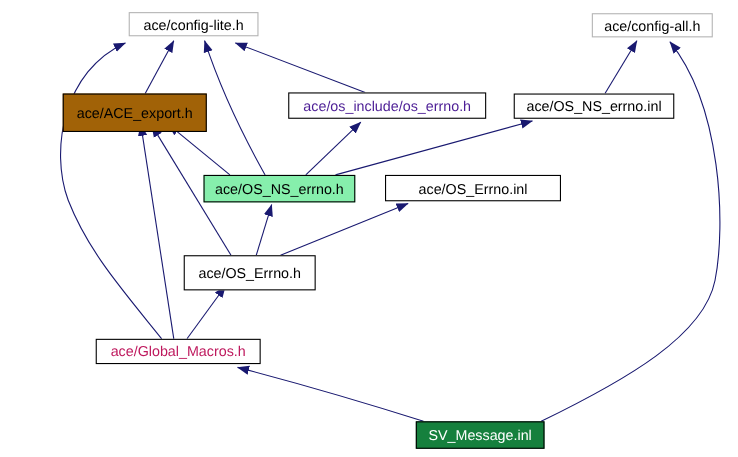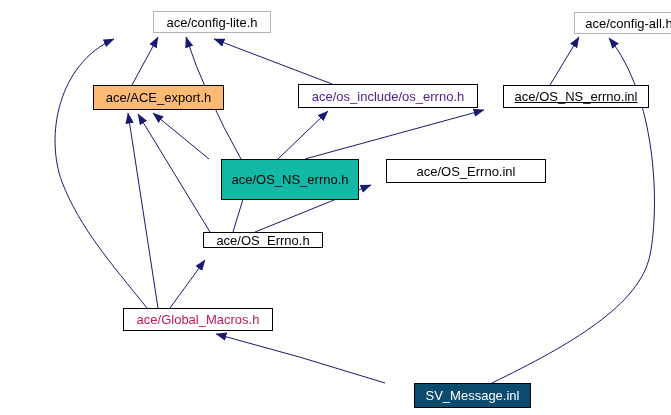--- a/index.html
+++ b/index.html
@@ -27,21 +27,20 @@
     display: flex;
     align-items: center;
     justify-content: center;
     box-sizing: border-box;
     border: 1px solid #000000;
     background: #ffffff;
     font-size: 13px;
     line-height: 1;
     white-space: nowrap;
     cursor: pointer;
-    margin-left: 36px;
   }
   .node span {
     display: block;
     padding: 0 2px;
   }
 </style>
 </head>
 <body>
 
 <div id="graph-canvas">
@@ -69,38 +68,38 @@
         <path d="M385,383 Q300,356 216,334" fill="none" stroke="#191970" stroke-width="1" marker-end="url(#arrowhead)"></path>
       </g>
   </svg>
   <div id="node-layer">
       <div class="node" style="left: 117px; top: 11px; width: 118px; height: 22px; border-color: rgb(180, 180, 180); background: rgb(255, 255, 255); color: rgb(0, 0, 0);">
         <span>ace/config-lite.h</span>
       </div>
       <div class="node" style="left: 538px; top: 12px; width: 110px; height: 22px; border-color: rgb(180, 180, 180); background: rgb(255, 255, 255); color: rgb(0, 0, 0);">
         <span>ace/config-all.h</span>
       </div>
-      <div class="node" style="left: 57px; top: 85px; width: 131px; height: 25px; border-color: rgb(0, 0, 0); background: #fdba74; color: rgb(0, 0, 0);">
+      <div class="node" style="left: 57px; top: 85px; width: 131px; height: 35px; border-color: rgb(0, 0, 0); background: #a16207; color: rgb(0, 0, 0);">
         <span>ace/ACE_export.h</span>
       </div>
       <div class="node" style="left: 262px; top: 84px; width: 180px; height: 24px; border-color: rgb(0, 0, 0); background: rgb(255, 255, 255); color: #4c1d95;">
         <span>ace/os_include/os_errno.h</span>
       </div>
-      <div class="node" style="left: 467px; top: 85px; width: 146px; height: 23px; border-color: rgb(0, 0, 0); background: rgb(255, 255, 255); color: rgb(0, 0, 0); text-decoration: underline;">
+      <div class="node" style="left: 467px; top: 85px; width: 146px; height: 23px; border-color: rgb(0, 0, 0); background: rgb(255, 255, 255); color: rgb(0, 0, 0);">
         <span>ace/OS_NS_errno.inl</span>
       </div>
-      <div class="node" style="left: 185px; top: 159px; width: 138px; height: 41px; border-color: rgb(0, 0, 0); background: #14b8a6; color: rgb(0, 0, 0);">
+      <div class="node" style="left: 185px; top: 159px; width: 138px; height: 25px; border-color: rgb(0, 0, 0); background: #86efac; color: rgb(0, 0, 0);">
         <span>ace/OS_NS_errno.h</span>
       </div>
       <div class="node" style="left: 350px; top: 159px; width: 160px; height: 24px; border-color: rgb(0, 0, 0); background: rgb(255, 255, 255); color: rgb(0, 0, 0);">
         <span>ace/OS_Errno.inl</span>
       </div>
-      <div class="node" style="left: 167px; top: 232px; width: 120px; height: 16px; border-color: rgb(0, 0, 0); background: rgb(255, 255, 255); color: rgb(0, 0, 0); text-align: center;">
+      <div class="node" style="left: 167px; top: 232px; width: 120px; height: 32px; border-color: rgb(0, 0, 0); background: rgb(255, 255, 255); color: rgb(0, 0, 0); text-align: center;">
         <span>ace/OS_Errno.h</span>
       </div>
       <div class="node" style="left: 87px; top: 308px; width: 150px; height: 23px; border-color: rgb(0, 0, 0); background: rgb(255, 255, 255); color: #be185d;">
         <span>ace/Global_Macros.h</span>
       </div>
-      <div class="node" style="left: 378px; top: 383px; width: 117px; height: 25px; border-color: rgb(0, 0, 0); background: #0c4a6e; color: rgb(255, 255, 255);">
+      <div class="node" style="left: 378px; top: 383px; width: 117px; height: 25px; border-color: rgb(0, 0, 0); background: #15803d; color: rgb(255, 255, 255);">
         <span>SV_Message.inl</span>
       </div>
     </div>
 </div>
 
 </body></html>

